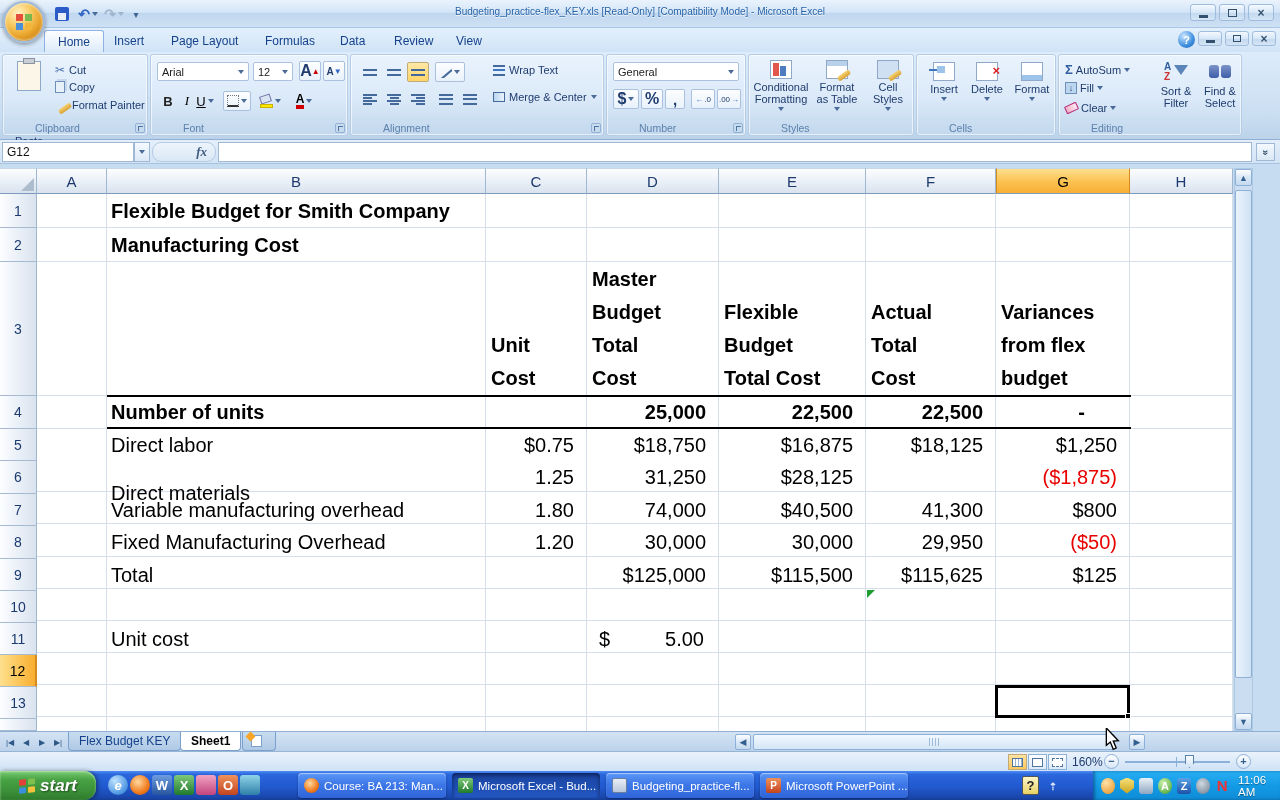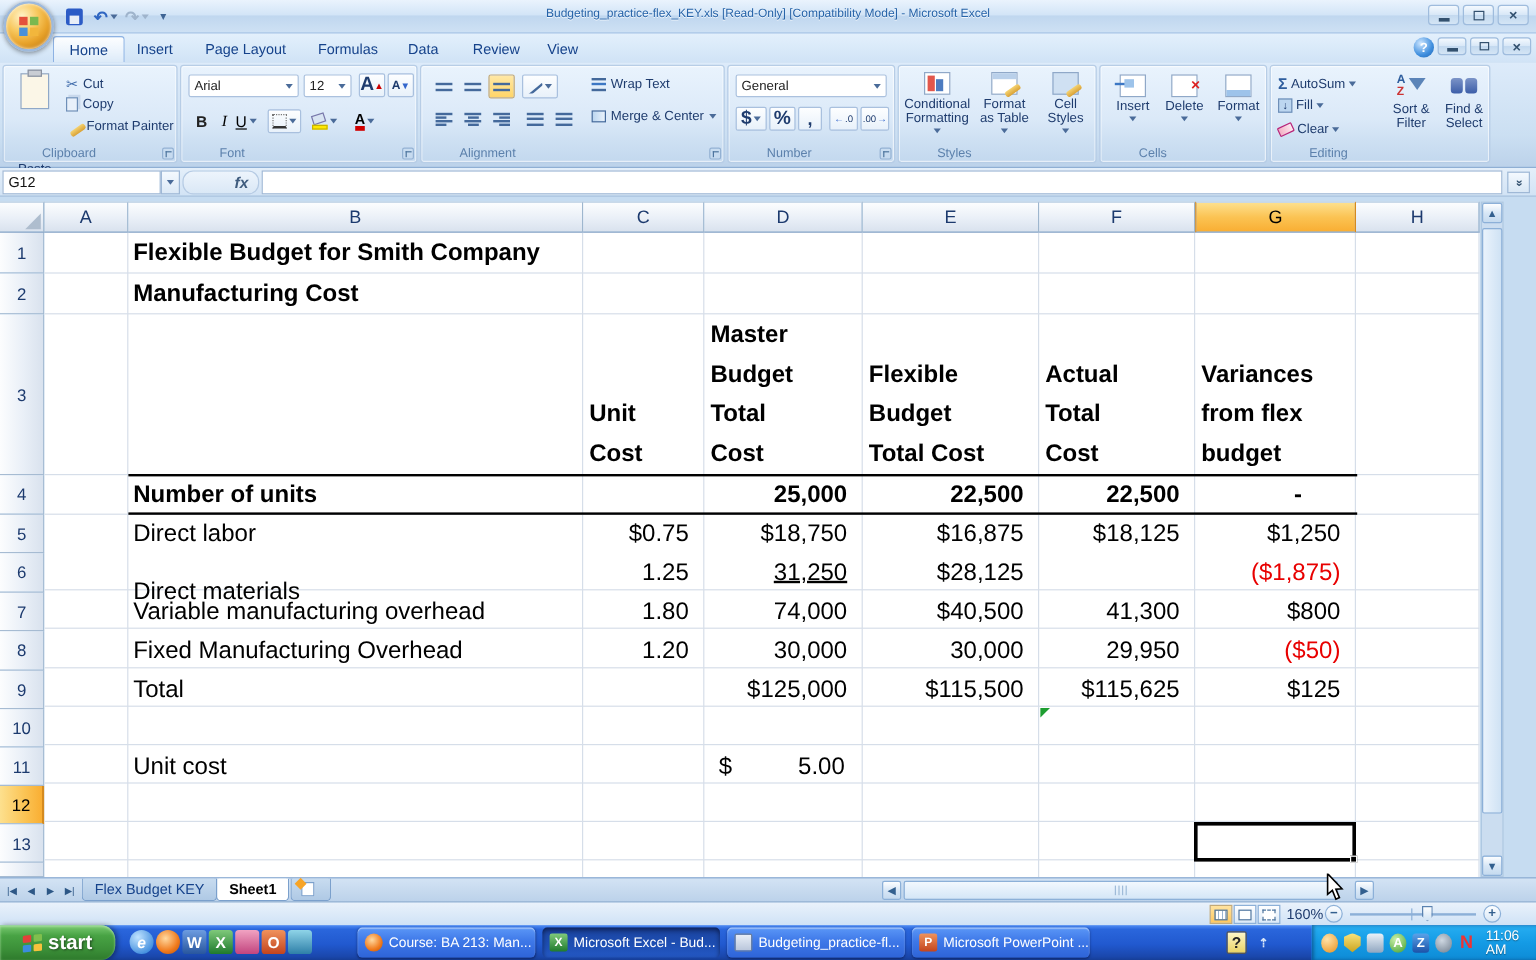--- a/index.html
+++ b/index.html
@@ -59,21 +59,21 @@
   .bigbtn { position:absolute; display:flex; flex-direction:column; align-items:center; gap:2px; }
   .grid-ico { width:22px; height:19px; background:#fff; border:1px solid #8FA8C8; position:relative; }
   .fmt-brush { position:absolute; width:14px; height:5px; background:linear-gradient(#F5D372,#D9A135); transform:rotate(-35deg); border-radius:2px; right:-4px; bottom:0; }
 
   
   #formulabar { position:absolute; left:0; top:140px; width:1280px; height:24px;
     background: linear-gradient(#E4EFFA,#D2E3F5); border-bottom:1px solid #A9C2DE; display:flex; align-items:center; }
   #namebox { position:absolute; left:2px; top:2px; width:132px; height:20px; background:#fff; border:1px solid #9FB8D6; font-size:12px; color:#111; padding:2px 4px; }
   #namebox-dd { position:absolute; left:134px; top:2px; width:16px; height:20px; background:linear-gradient(#F4F9FE,#DCE9F6); border:1px solid #9FB8D6; display:flex; align-items:center; justify-content:center; }
   #fx-zone { position:absolute; left:152px; top:2px; width:64px; height:20px; background:linear-gradient(#EDF4FC,#DAE8F6); border:1px solid #B6CBE4; border-radius:9px; display:flex; align-items:center; justify-content:flex-end; padding-right:8px; }
-  #fx-label { font-family:Liberation Sans, sans-serif; font-style:italic; font-weight:bold; font-size:13px; color:#3F5C7E; }
+  #fx-label { font-family:Liberation Serif, serif; font-style:italic; font-weight:bold; font-size:13px; color:#3F5C7E; }
   #formula-input { position:absolute; left:218px; top:2px; width:1034px; height:20px; background:#fff; border:1px solid #9FB8D6; }
   #fb-expand { position:absolute; left:1256px; top:3px; width:19px; height:18px; border:1px solid #9FB8D6; background:linear-gradient(#F4F9FE,#D9E7F5); display:flex; align-items:center; justify-content:center; }
   #fb-expand span { display:inline-block; transform:rotate(90deg); font-size:10px; color:#33516F; font-weight:bold; }
 
   
   #sheet-zone { position:absolute; left:0; top:164px; width:1280px; height:567px; background:#C6DCF1; }
   #colheaders { position:absolute; left:0; top:4px; height:26px; width:1233px; display:flex; }
   .ch { height:26px; border-right:1px solid #9EB6CE; border-bottom:1px solid #7C9BBF; border-top:1px solid #C8D6E6;
     background: linear-gradient(#FCFDFE,#E9EFF7 55%,#D9E2EE); font-size:15px; color:#1C3A6E; display:flex; align-items:center; justify-content:center; }
   .ch.sel { background: linear-gradient(#FDE08E,#FBC353 50%,#F9AE33); border-right:1px solid #D58A1E; border-left:1px solid #D58A1E; color:#000; }
@@ -122,21 +122,21 @@
   #zoomtrack { position:absolute; left:1125px; top:9px; width:105px; height:2px; background:#8CB0D8; }
   #zoomtick { position:absolute; left:1176px; top:5px; width:1px; height:10px; background:#8CB0D8; }
   #zoomthumb { position:absolute; left:1185px; top:3px; width:9px; height:13px; background:linear-gradient(#FDFEFF,#CFE2F4); border:1px solid #5A82B0;
     clip-path: polygon(0 0, 100% 0, 100% 65%, 50% 100%, 0 65%); }
 
   
   #taskbar { position:absolute; left:0; top:771px; width:1280px; height:29px;
     background: linear-gradient(#4F8CF5, #2A66DC 12%, #2159CF 55%, #1A47AC 90%, #163E97); }
   #startbtn { position:absolute; left:0; top:0; width:96px; height:29px; border-radius:0 12px 12px 0;
     background: linear-gradient(#7BCB73, #48A344 30%, #3B8F38 70%, #2E7A2C); box-shadow: 2px 0 4px rgba(0,0,0,.4), inset 0 1px 2px #B2E3A9;
-    display:flex; align-items:center; justify-content:center; gap:5px; color:#fff; font-weight:bold; font-size:17px; text-shadow:1px 1px 2px rgba(0,0,0,.5); }
+    display:flex; align-items:center; justify-content:center; gap:5px; color:#fff; font-weight:bold; font-style:italic; font-size:17px; text-shadow:1px 1px 2px rgba(0,0,0,.5); }
   .flag { width:16px; height:14px; position:relative; transform: skewY(-6deg); }
   .flag span { position:absolute; width:7px; height:6px; border-radius:1px; }
   .ql { position:absolute; top:4px; width:20px; height:20px; display:flex; align-items:center; justify-content:center; border-radius:3px; font-size:13px; font-weight:bold; color:#fff; }
   .taskbtn { position:absolute; top:2px; height:25px; width:148px; border-radius:4px;
     background: linear-gradient(#5B97F7,#3E78E8 45%,#2E64D8); box-shadow: inset 0 1px 1px rgba(255,255,255,.5), 0 1px 2px rgba(0,0,30,.4);
     display:flex; align-items:center; gap:5px; padding:0 6px; color:#fff; font-size:11.5px; white-space:nowrap; overflow:hidden; }
   .taskbtn.pressed { background: linear-gradient(#1B44A0,#1E4FB4 60%,#2458C4); box-shadow: inset 0 2px 4px rgba(0,0,20,.55); }
   .tico { width:15px; height:15px; border-radius:2px; flex:0 0 auto; display:flex; align-items:center; justify-content:center; font-size:10px; font-weight:bold; color:#fff; }
   #tray { position:absolute; right:0; top:0; width:187px; height:29px; background:linear-gradient(#27AEF2,#149BE5 50%,#0E8BD6);
     box-shadow: inset 2px 0 3px rgba(0,0,40,.35); display:flex; align-items:center; padding-left:8px; gap:5px; }
@@ -589,21 +589,21 @@
 
       <div class="cell" style="left:74px;top:235px;height:32px;line-height:32px;">Direct labor</div>
       <div class="cell num" style="left:449px;top:235px;width:100px;height:32px;line-height:32px;">$0.75</div>
       <div class="cell num" style="left:550px;top:235px;width:131px;height:32px;line-height:32px;">$18,750</div>
       <div class="cell num" style="left:682px;top:235px;width:146px;height:32px;line-height:32px;">$16,875</div>
       <div class="cell num" style="left:829px;top:235px;width:129px;height:32px;line-height:32px;">$18,125</div>
       <div class="cell num" style="left:959px;top:235px;width:133px;height:32px;line-height:32px;">$1,250</div>
 
       <div class="cell" style="left:74px;top:267px;height:33px;line-height:33px;margin-top:16px;">Direct materials</div>
       <div class="cell num" style="left:449px;top:267px;width:100px;height:33px;line-height:33px;">1.25</div>
-      <div class="cell num" style="left:550px;top:267px;width:131px;height:33px;line-height:33px;text-decoration:underline;">31,250</div>
+      <div class="cell num" style="left:550px;top:267px;width:131px;height:33px;line-height:33px;">31,250</div>
       <div class="cell num" style="left:682px;top:267px;width:146px;height:33px;line-height:33px;">$28,125</div>
       <div class="cell num red" style="left:959px;top:267px;width:133px;height:33px;line-height:33px;">($1,875)</div>
 
       <div class="cell" style="left:74px;top:300px;height:32px;line-height:32px;">Variable manufacturing overhead</div>
       <div class="cell num" style="left:449px;top:300px;width:100px;height:32px;line-height:32px;">1.80</div>
       <div class="cell num" style="left:550px;top:300px;width:131px;height:32px;line-height:32px;">74,000</div>
       <div class="cell num" style="left:682px;top:300px;width:146px;height:32px;line-height:32px;">$40,500</div>
       <div class="cell num" style="left:829px;top:300px;width:129px;height:32px;line-height:32px;">41,300</div>
       <div class="cell num" style="left:959px;top:300px;width:133px;height:32px;line-height:32px;">$800</div>
 

